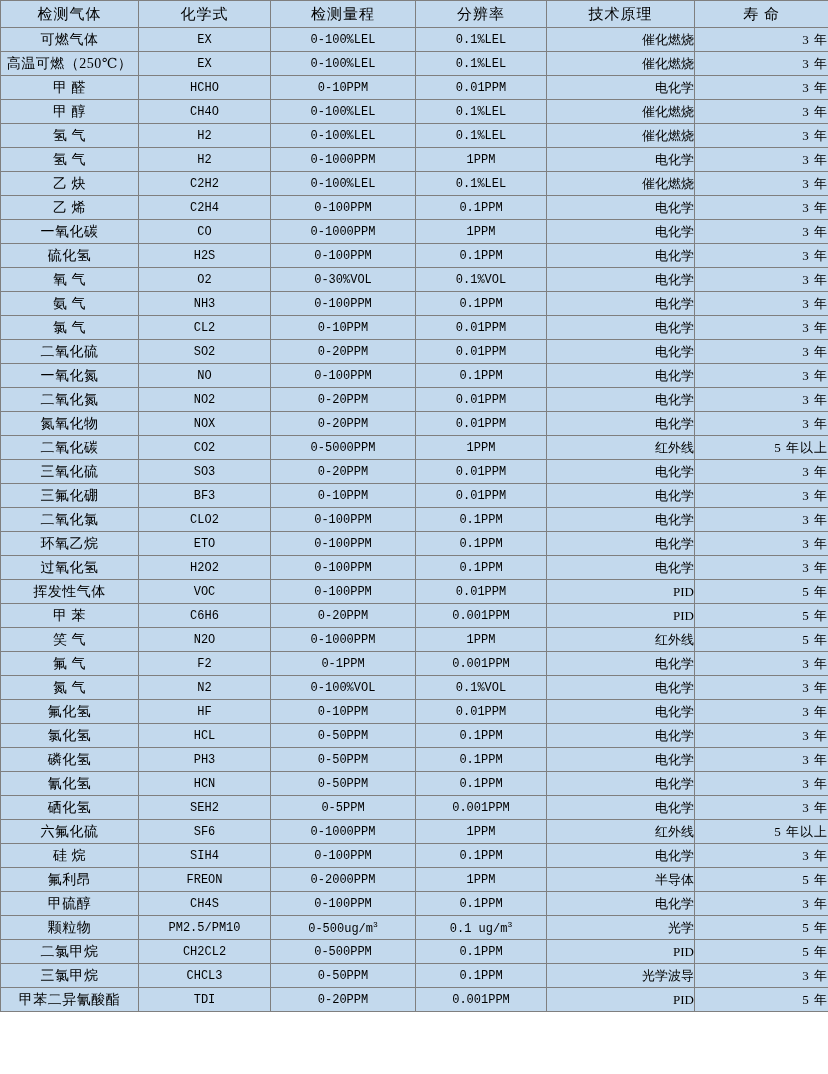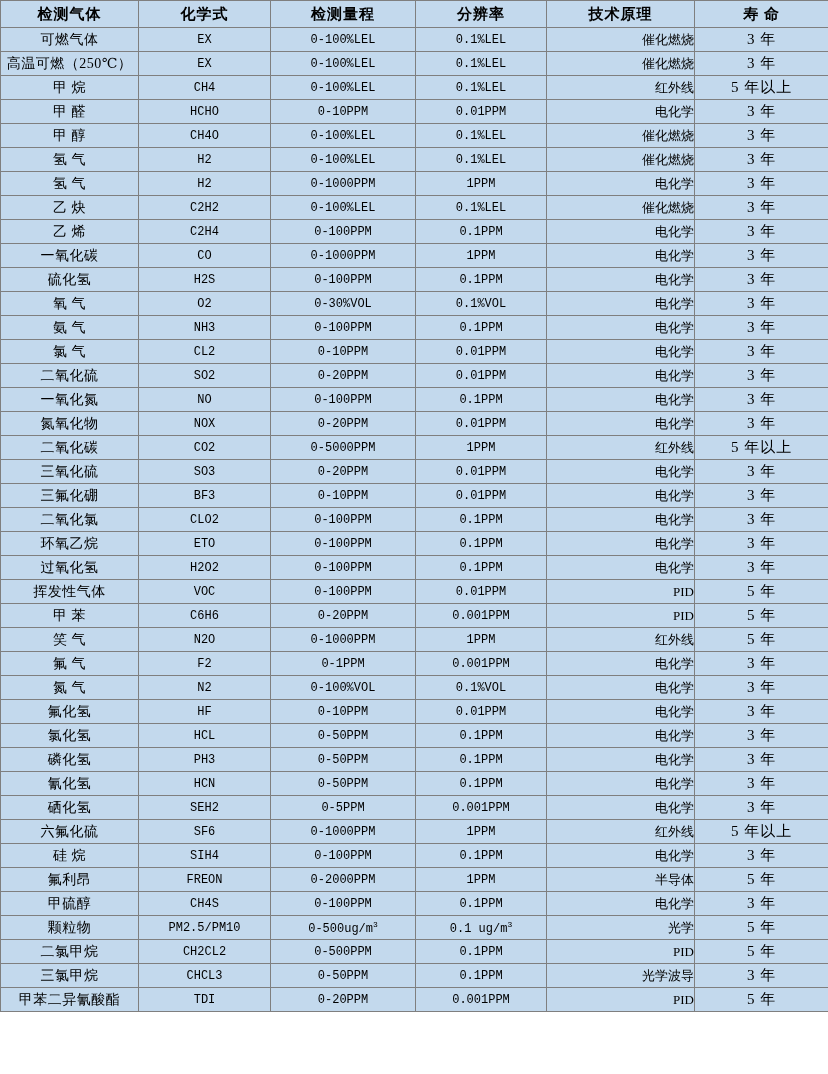--- a/index.html
+++ b/index.html
@@ -30,21 +30,21 @@
     vertical-align: middle;
     background: #c3d9ed;
     color: #000000;
     padding: 0;
     overflow: hidden;
     white-space: nowrap;
   }
   #gas-table thead th {
     height: 26px;
     font-size: 15px;
-    font-weight: bold;
+    font-weight: normal;
     letter-spacing: 1px;
   }
   #gas-table tbody td {
     height: 23px;
     font-size: 13px;
   }
   
   #gas-table tbody td.col-name {
     font-size: 14px;
     letter-spacing: 0.5px;
@@ -55,22 +55,23 @@
   #gas-table tbody td.col-res {
     font-family: "Liberation Mono", "DejaVu Sans Mono", monospace;
     font-size: 12px;
     letter-spacing: 0;
   }
   #gas-table tbody td.col-principle {
     font-size: 13px;
     text-align: right;
   }
   #gas-table tbody td.col-life {
-    font-size: 15px;
+    font-size: 13px;
     letter-spacing: 1px;
+    text-align: right;
   }
   sup {
     font-size: 8px;
     vertical-align: super;
   }
 </style>
 </head>
 <body>
 
 <table id="gas-table">
@@ -103,28 +104,20 @@
       </tr>
       <tr>
         <td class="col-name">高温可燃（250℃）</td>
         <td class="col-formula">EX</td>
         <td class="col-range">0-100%LEL</td>
         <td class="col-res">0.1%LEL</td>
         <td class="col-principle">催化燃烧</td>
         <td class="col-life">3 年</td>
       </tr>
       <tr>
-        <td class="col-name">甲 烷</td>
-        <td class="col-formula">CH4</td>
-        <td class="col-range">0-100%LEL</td>
-        <td class="col-res">0.1%LEL</td>
-        <td class="col-principle">红外线</td>
-        <td class="col-life">5 年以上</td>
-      </tr>
-      <tr>
         <td class="col-name">甲 醛</td>
         <td class="col-formula">HCHO</td>
         <td class="col-range">0-10PPM</td>
         <td class="col-res">0.01PPM</td>
         <td class="col-principle">电化学</td>
         <td class="col-life">3 年</td>
       </tr>
       <tr>
         <td class="col-name">甲 醇</td>
         <td class="col-formula">CH4O</td>
@@ -215,20 +208,28 @@
       </tr>
       <tr>
         <td class="col-name">一氧化氮</td>
         <td class="col-formula">NO</td>
         <td class="col-range">0-100PPM</td>
         <td class="col-res">0.1PPM</td>
         <td class="col-principle">电化学</td>
         <td class="col-life">3 年</td>
       </tr>
       <tr>
+        <td class="col-name">二氧化氮</td>
+        <td class="col-formula">NO2</td>
+        <td class="col-range">0-20PPM</td>
+        <td class="col-res">0.01PPM</td>
+        <td class="col-principle">电化学</td>
+        <td class="col-life">3 年</td>
+      </tr>
+      <tr>
         <td class="col-name">氮氧化物</td>
         <td class="col-formula">NOX</td>
         <td class="col-range">0-20PPM</td>
         <td class="col-res">0.01PPM</td>
         <td class="col-principle">电化学</td>
         <td class="col-life">3 年</td>
       </tr>
       <tr>
         <td class="col-name">二氧化碳</td>
         <td class="col-formula">CO2</td>

